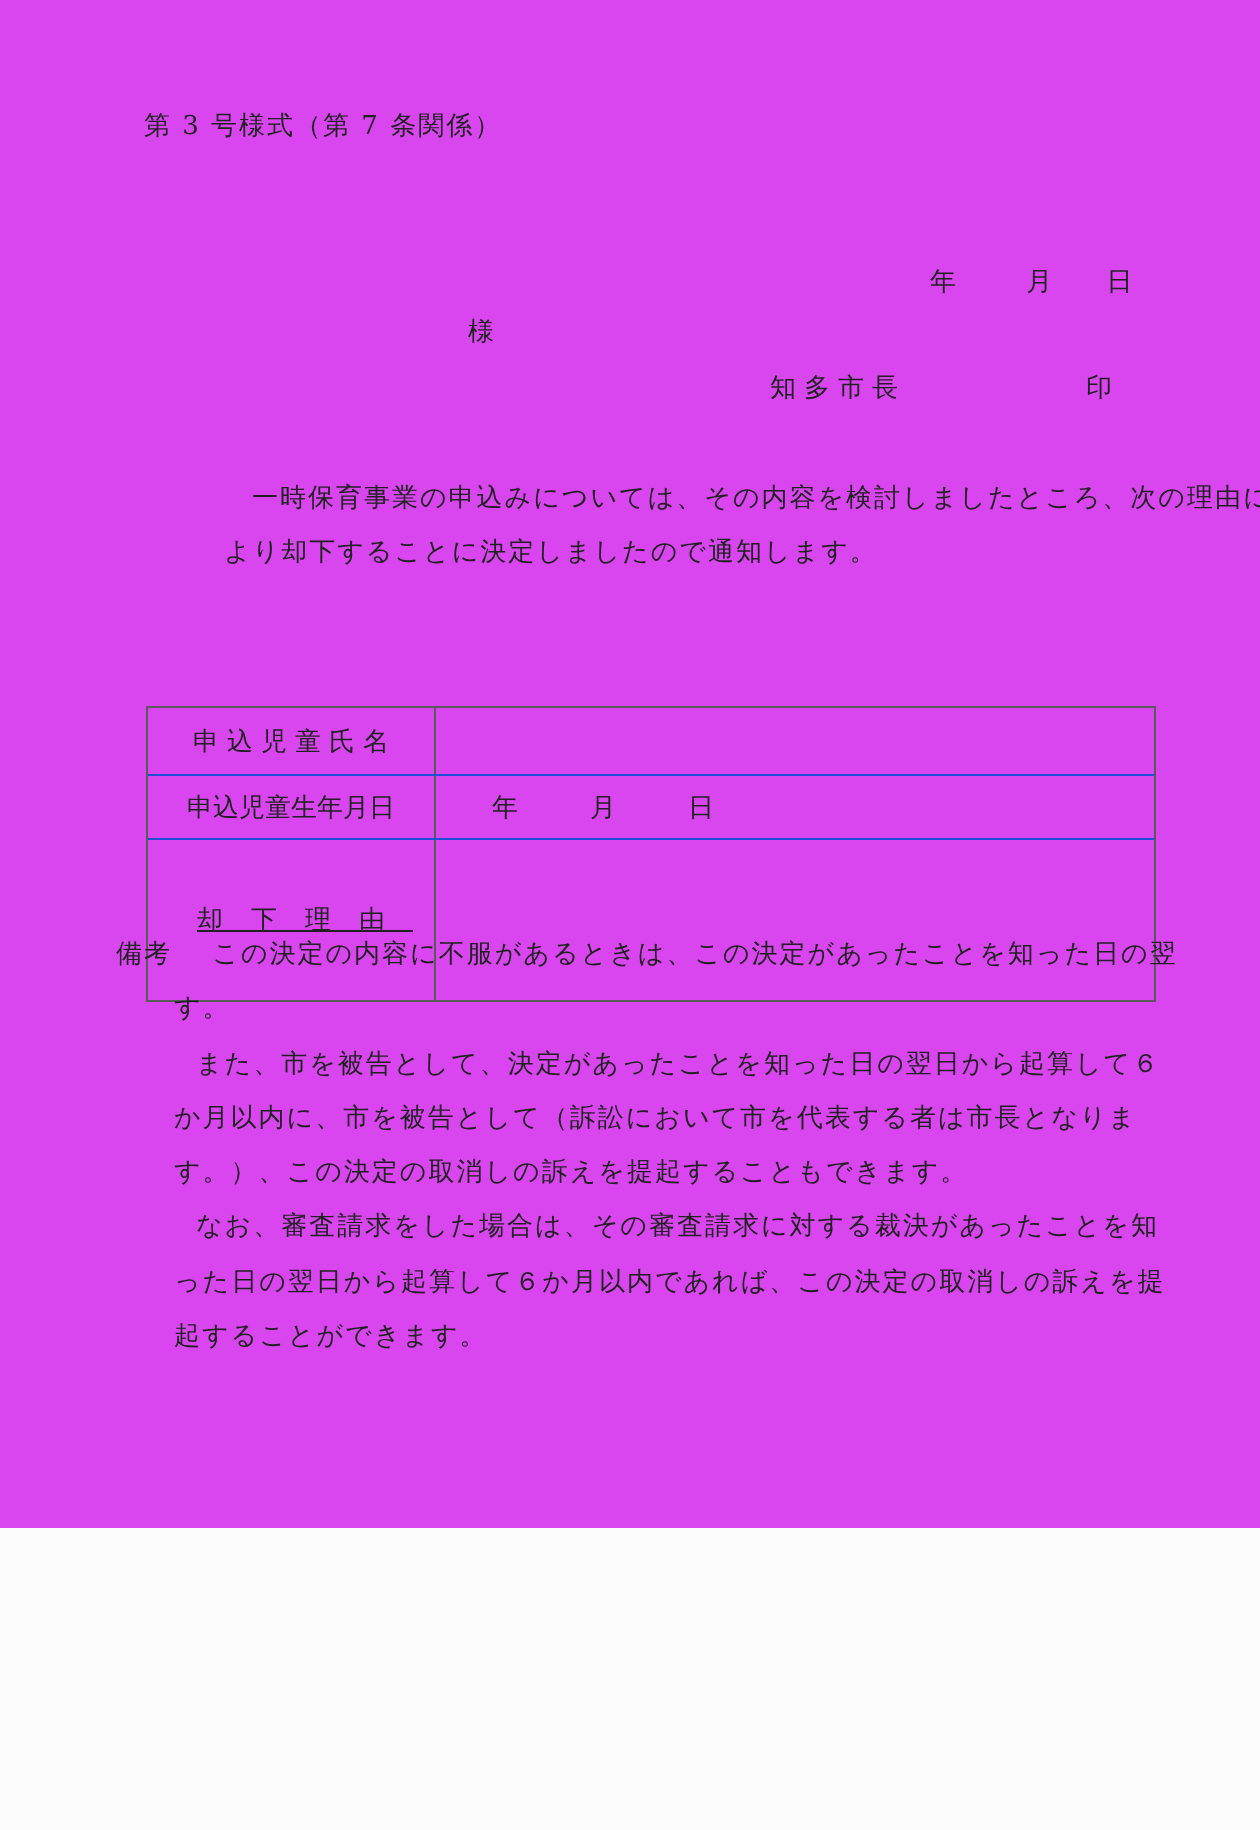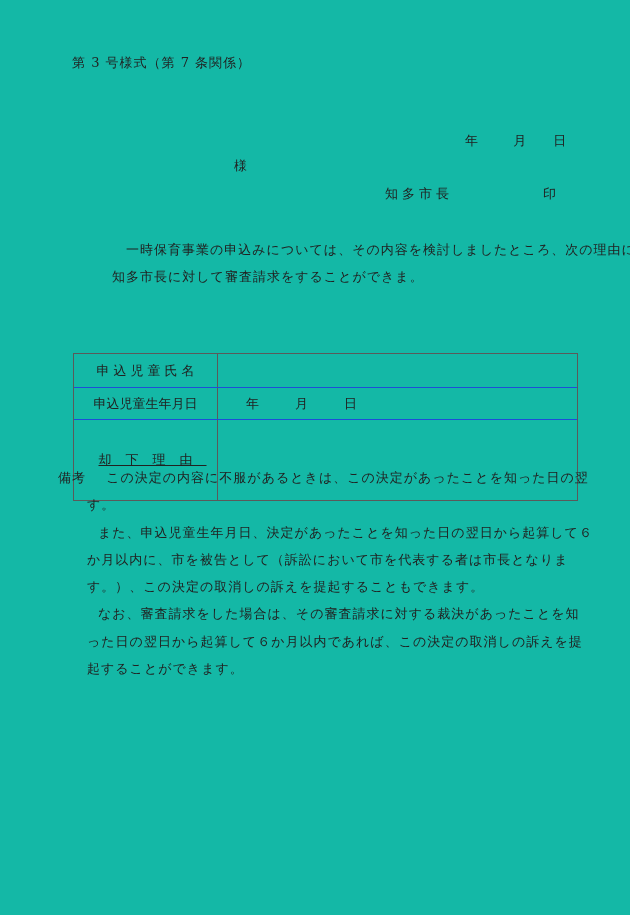--- a/index.html
+++ b/index.html
@@ -1,19 +1,19 @@
 <!DOCTYPE html>
 <html><head>
 <meta charset="utf-8">
 <style>
   html, body { margin: 0; padding: 0; background: #fcfcfc; }
   .page {
     position: relative;
-    width: 630px; height: 915px;
-    background: #14b8a6;
+    width: 630px; height: 764px;
+    background: #d946ef;
     color: #212121;
     font-family: "DejaVu Serif", "Liberation Serif", serif;
     font-size: 13px;
     overflow: hidden;
   }
   .abs { position: absolute; white-space: nowrap; }
 
   .form-number { left: 72px; top: 54px; letter-spacing: 1px; }
   .doc-title   { left: 149px; top: 79px; letter-spacing: 2.8px; }
 
@@ -73,21 +73,21 @@
     <span class="gap-day">日</span>
   </div>
 
   <div class="abs addressee">様</div>
 
   <div class="abs issuer">知多市長</div>
   <div class="abs seal">印</div>
 
   <div class="abs body-text">
     <div class="indent">一時保育事業の申込みについては、その内容を検討しましたところ、次の理由に</div>
-    <div>知多市長に対して審査請求をすることができま。</div>
+    <div>より却下することに決定しましたので通知します。</div>
   </div>
 
   <div class="form-table">
     <div class="t-row r1">
       <div class="t-label ls4">申込児童氏名</div>
       <div class="t-value"></div>
     </div>
     <div class="t-row r2">
       <div class="t-label">申込児童生年月日</div>
       <div class="t-value birth">
@@ -101,21 +101,21 @@
       <div class="t-value"></div>
     </div>
   </div>
 
   <div class="abs remarks">
     <div>
       <span>備考</span>
       <span class="r-head-gap">この決定の内容に不服があるときは、この決定があったことを知った日の翌</span>
     </div>
     <div class="r-hang">す。</div>
-    <div class="r-para">また、申込児童生年月日、決定があったことを知った日の翌日から起算して６</div>
+    <div class="r-para">また、市を被告として、決定があったことを知った日の翌日から起算して６</div>
     <div class="r-hang">か月以内に、市を被告として（訴訟において市を代表する者は市長となりま</div>
     <div class="r-hang">す。）、この決定の取消しの訴えを提起することもできます。</div>
     <div class="r-para">なお、審査請求をした場合は、その審査請求に対する裁決があったことを知</div>
     <div class="r-hang">った日の翌日から起算して６か月以内であれば、この決定の取消しの訴えを提</div>
     <div class="r-hang">起することができます。</div>
   </div>
 
 </div>
 
 </body></html>

